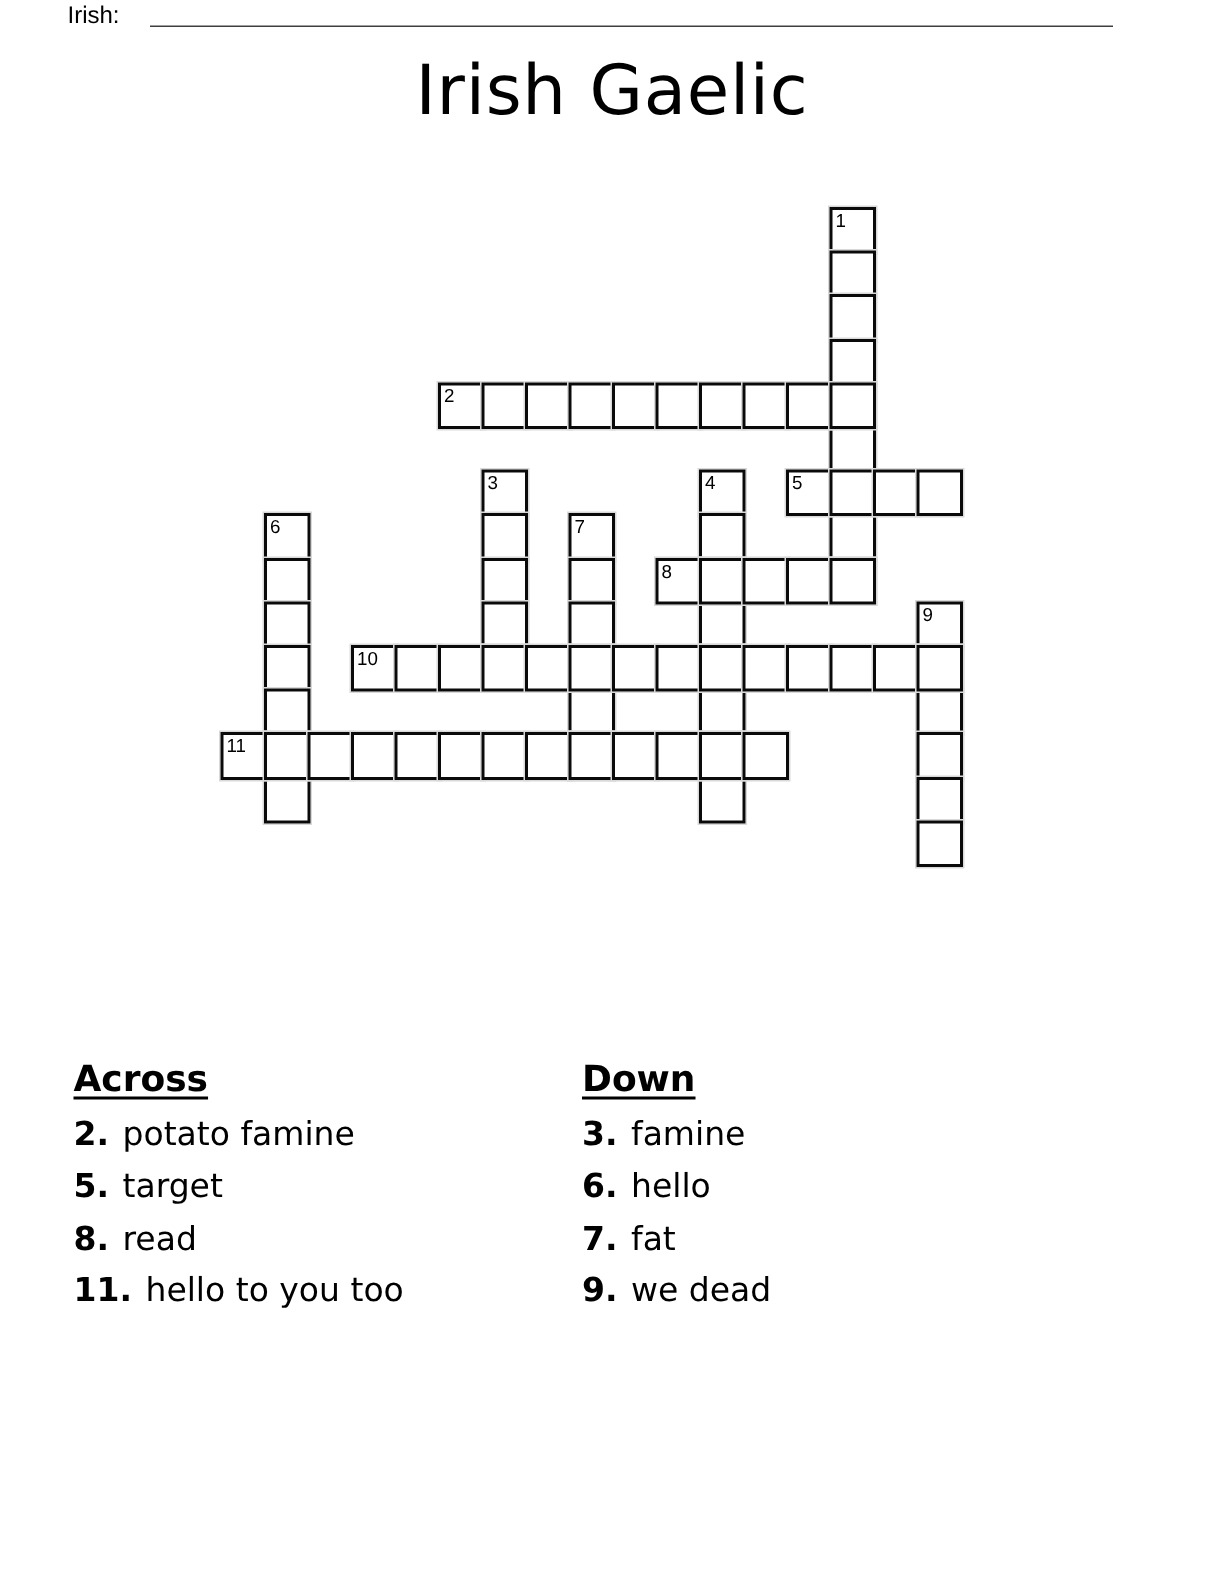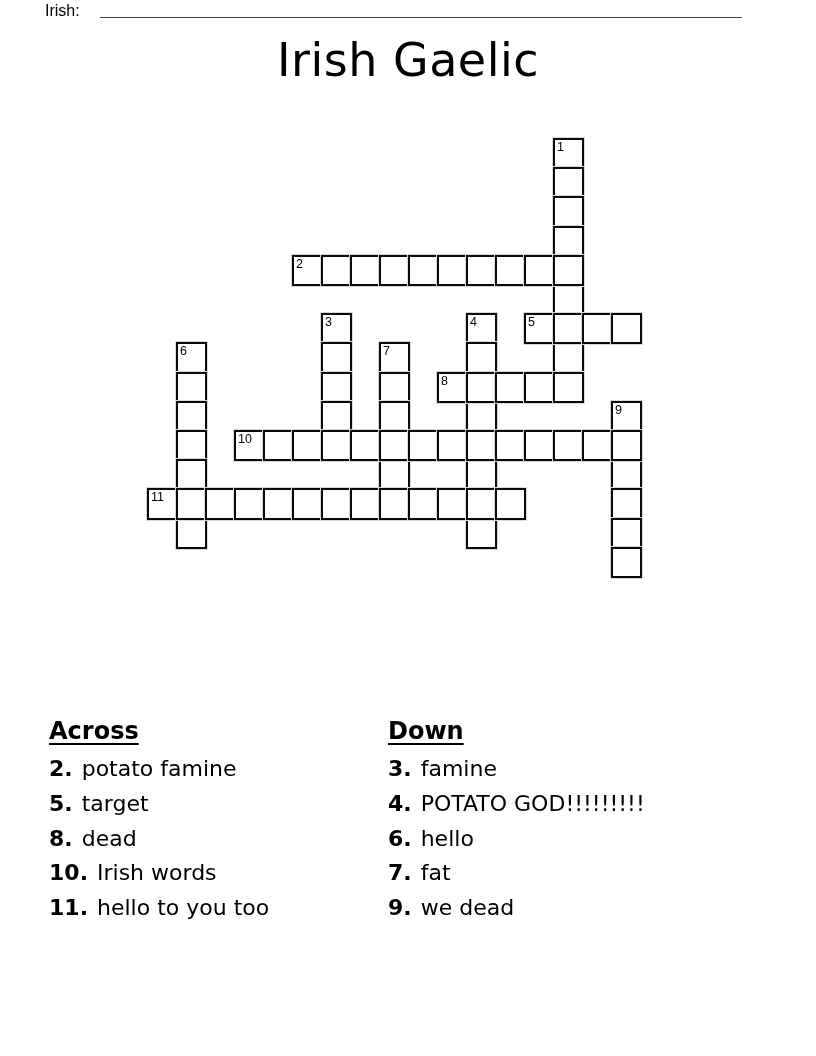--- a/index.html
+++ b/index.html
@@ -35,21 +35,21 @@
   .cellnum{
     position:absolute;left:2px;top:0px;
     font-family:"Liberation Sans",sans-serif;
     font-size:12.5px;line-height:14px;color:#000;
   }
   
   .clues-col{position:absolute;top:701px;}
   .clues-col.across{left:49px;}
   .clues-col.down{left:388px;}
   .clues-heading{
-    font-size:24px;font-weight:bold;margin:16px 0 7px 0;
+    font-size:24px;font-weight:bold;margin:4px 0 7px 0;
     text-decoration:underline;text-decoration-thickness:2px;text-underline-offset:4px;
   }
   .clue{line-height:34.8px;font-size:22px;white-space:nowrap;}
   .clue .num{font-weight:bold;margin-right:9px;}
   .clue .num::after{content:".";}
 </style>
 </head>
 <body>
 
 <span class="name-label">Irish:</span>
@@ -167,28 +167,26 @@
     <div class="cell" style="left: 437px; top: 488.4px;"></div>
     <div class="cell" style="left: 466px; top: 488.4px;"></div>
     <div class="cell" style="left: 495px; top: 488.4px;"></div>
   </div>
 
 <div class="clues-col across">
   <div class="clues-heading">Across</div>
   <div id="across-list">
       <div class="clue"><span class="num">2</span><span>potato famine</span></div>
       <div class="clue"><span class="num">5</span><span>target</span></div>
-      <div class="clue"><span class="num">8</span><span>dead</span></div>
-      <div class="clue"><span class="num">10</span><span>Irish words</span></div>
+      <div class="clue"><span class="num">8</span><span>read</span></div>
       <div class="clue"><span class="num">11</span><span>hello to you too</span></div>
     </div>
 </div>
 
 <div class="clues-col down">
   <div class="clues-heading">Down</div>
   <div id="down-list">
       <div class="clue"><span class="num">3</span><span>famine</span></div>
-      <div class="clue"><span class="num">4</span><span>POTATO GOD!!!!!!!!!</span></div>
       <div class="clue"><span class="num">6</span><span>hello</span></div>
       <div class="clue"><span class="num">7</span><span>fat</span></div>
       <div class="clue"><span class="num">9</span><span>we dead</span></div>
     </div>
 </div>
 
 </body></html>

